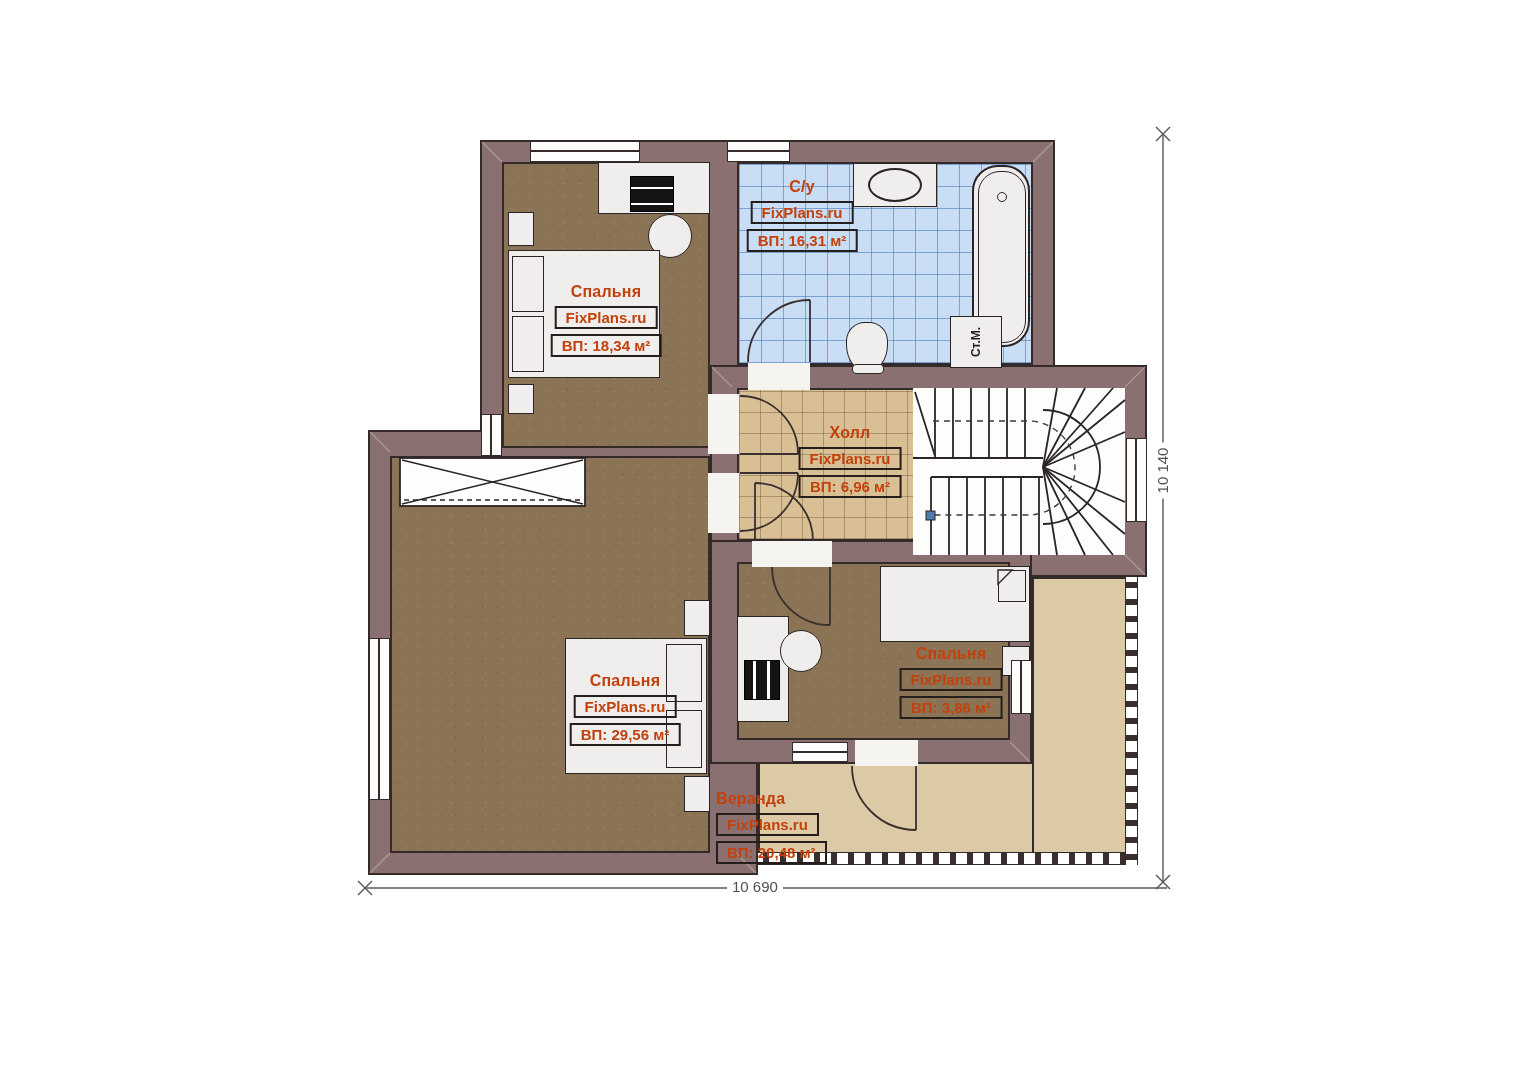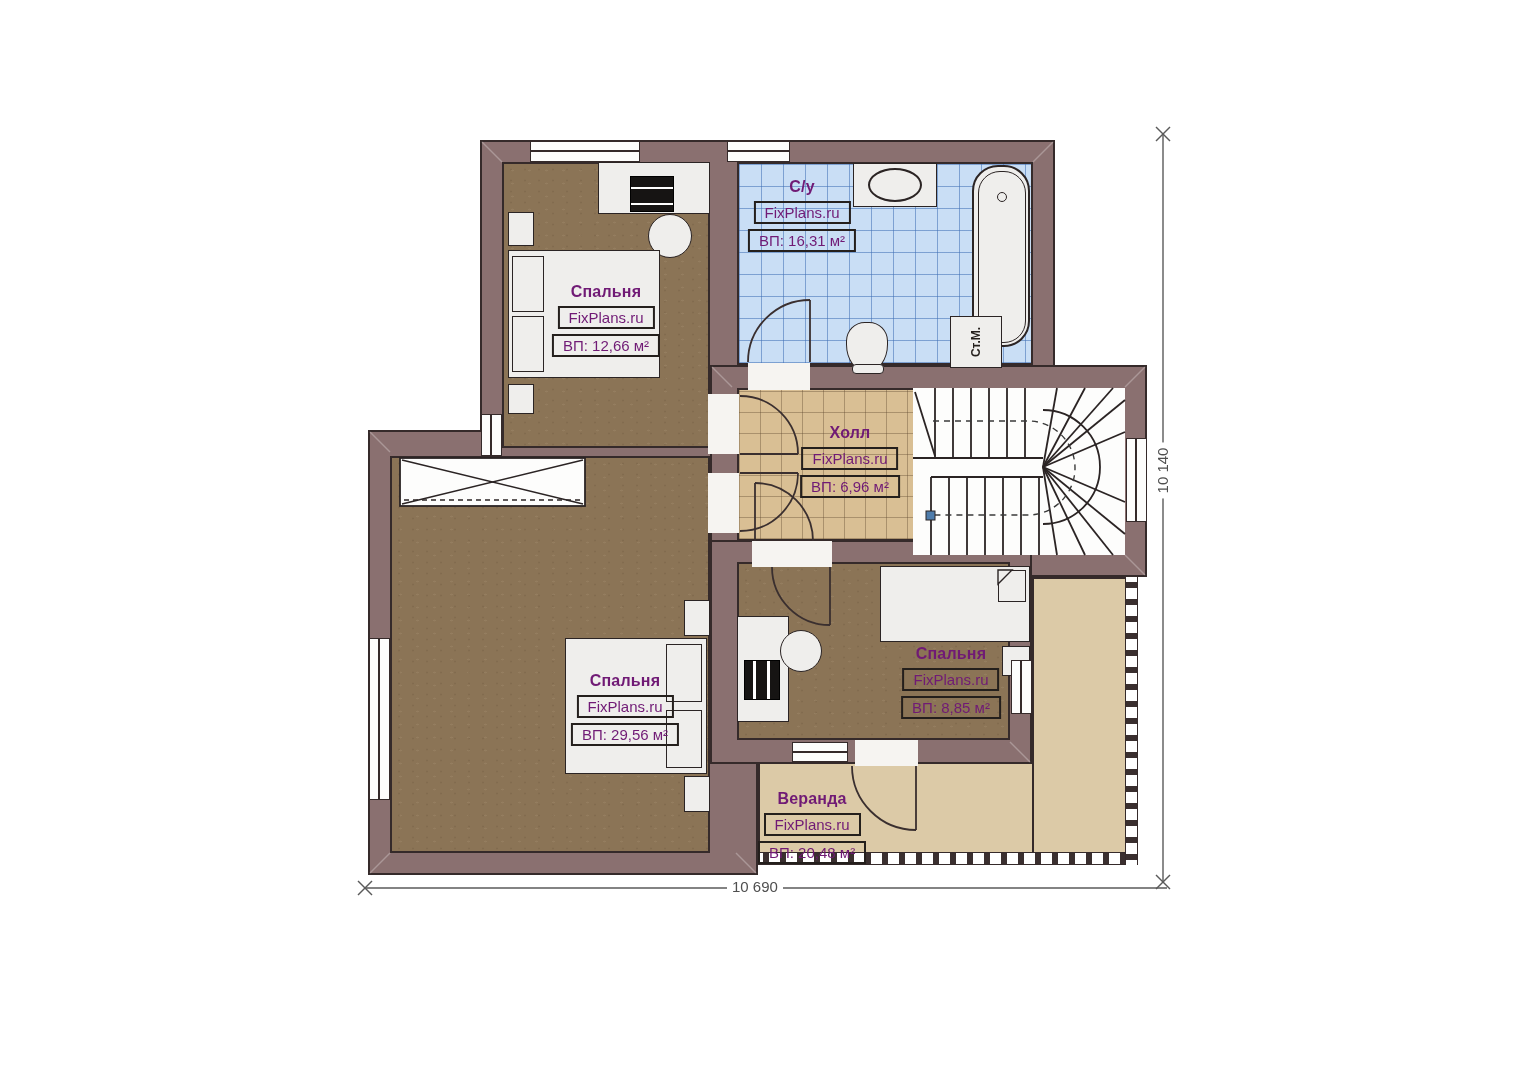--- a/index.html
+++ b/index.html
@@ -31,24 +31,24 @@
   .furn{position:absolute;background:#efeeec;border:1.6px solid #2b2424;box-sizing:border-box;z-index:3;}
   .round{border-radius:50%;}
   .monitor{position:absolute;background:#161413;border:1px solid #000;box-sizing:border-box;z-index:3;}
   .rail{position:absolute;background:#ffffff;box-sizing:border-box;z-index:4;}
   .rail-h{border-top:1.6px solid #352a2a;border-bottom:1.6px solid #352a2a;
     background-image:repeating-linear-gradient(90deg, transparent 0 5px, #3a2f2f 5px 11px, transparent 11px 17px);}
   .rail-v{border-left:1.6px solid #352a2a;border-right:1.6px solid #352a2a;
     background-image:repeating-linear-gradient(0deg, transparent 0 5px, #3a2f2f 5px 11px, transparent 11px 17px);}
   
   .room-label{position:absolute;display:flex;flex-direction:column;align-items:center;z-index:7;
-              color:#701a75;transform:translateX(-50%);}
+              color:#c2410c;transform:translateX(-50%);}
   .room-label.left-align{transform:none;align-items:flex-start;}
   .rl-name{font-size:16px;font-weight:700;letter-spacing:.2px;}
-  .rl-box{border:2px solid #241f1c;padding:1px 9px;margin-top:5px;font-size:15px;font-weight:400;white-space:nowrap;}
+  .rl-box{border:2px solid #241f1c;padding:1px 9px;margin-top:5px;font-size:15px;font-weight:700;white-space:nowrap;}
   .wm-label{position:absolute;z-index:4;display:flex;align-items:center;justify-content:center;
             font-size:12px;font-weight:700;color:#241f1c;transform:rotate(-90deg);}
   .dim-label{position:absolute;z-index:7;color:#4f4f4f;font-size:15px;background:#ffffff;padding:0 5px;}
   svg.overlay{position:absolute;left:0;top:0;z-index:6;pointer-events:none;}
 </style>
 </head>
 <body>
 
 <div id="stage">
 
@@ -206,21 +206,21 @@
       <line x1="1170" y1="875" x2="1156" y2="889"></line>
       <line x1="365" y1="888" x2="1167" y2="888"></line>
       <line x1="358" y1="881" x2="372" y2="895"></line>
       <line x1="372" y1="881" x2="358" y2="895"></line>
     </g>
   </svg>
 
   <div class="room-label" style="left:606px;top:283px;">
     <div class="rl-name">Спальня</div>
     <div class="rl-box">FixPlans.ru</div>
-    <div class="rl-box">ВП: 12,66 м²</div>
+    <div class="rl-box">ВП: 18,34 м²</div>
   </div>
 
   <div class="room-label" style="left:802px;top:178px;">
     <div class="rl-name">С/у</div>
     <div class="rl-box">FixPlans.ru</div>
     <div class="rl-box">ВП: 16,31 м²</div>
   </div>
 
   <div class="room-label" style="left:850px;top:424px;">
     <div class="rl-name">Холл</div>
@@ -230,24 +230,24 @@
 
   <div class="room-label" style="left:625px;top:672px;">
     <div class="rl-name">Спальня</div>
     <div class="rl-box">FixPlans.ru</div>
     <div class="rl-box">ВП: 29,56 м²</div>
   </div>
 
   <div class="room-label" style="left:951px;top:645px;">
     <div class="rl-name">Спальня</div>
     <div class="rl-box">FixPlans.ru</div>
-    <div class="rl-box">ВП: 8,85 м²</div>
-  </div>
-
-  <div class="room-label left-align" style="left:758px;top:790px;align-items:center;">
+    <div class="rl-box">ВП: 3,86 м²</div>
+  </div>
+
+  <div class="room-label left-align" style="left:716px;top:790px;">
     <div class="rl-name">Веранда</div>
     <div class="rl-box">FixPlans.ru</div>
     <div class="rl-box">ВП: 20,48 м²</div>
   </div>
 
   <div class="dim-label" style="left:1135px;top:462px;transform:rotate(-90deg);transform-origin:center;">10 140</div>
   <div class="dim-label" style="left:727px;top:878px;">10 690</div>
 
 </div>
 

